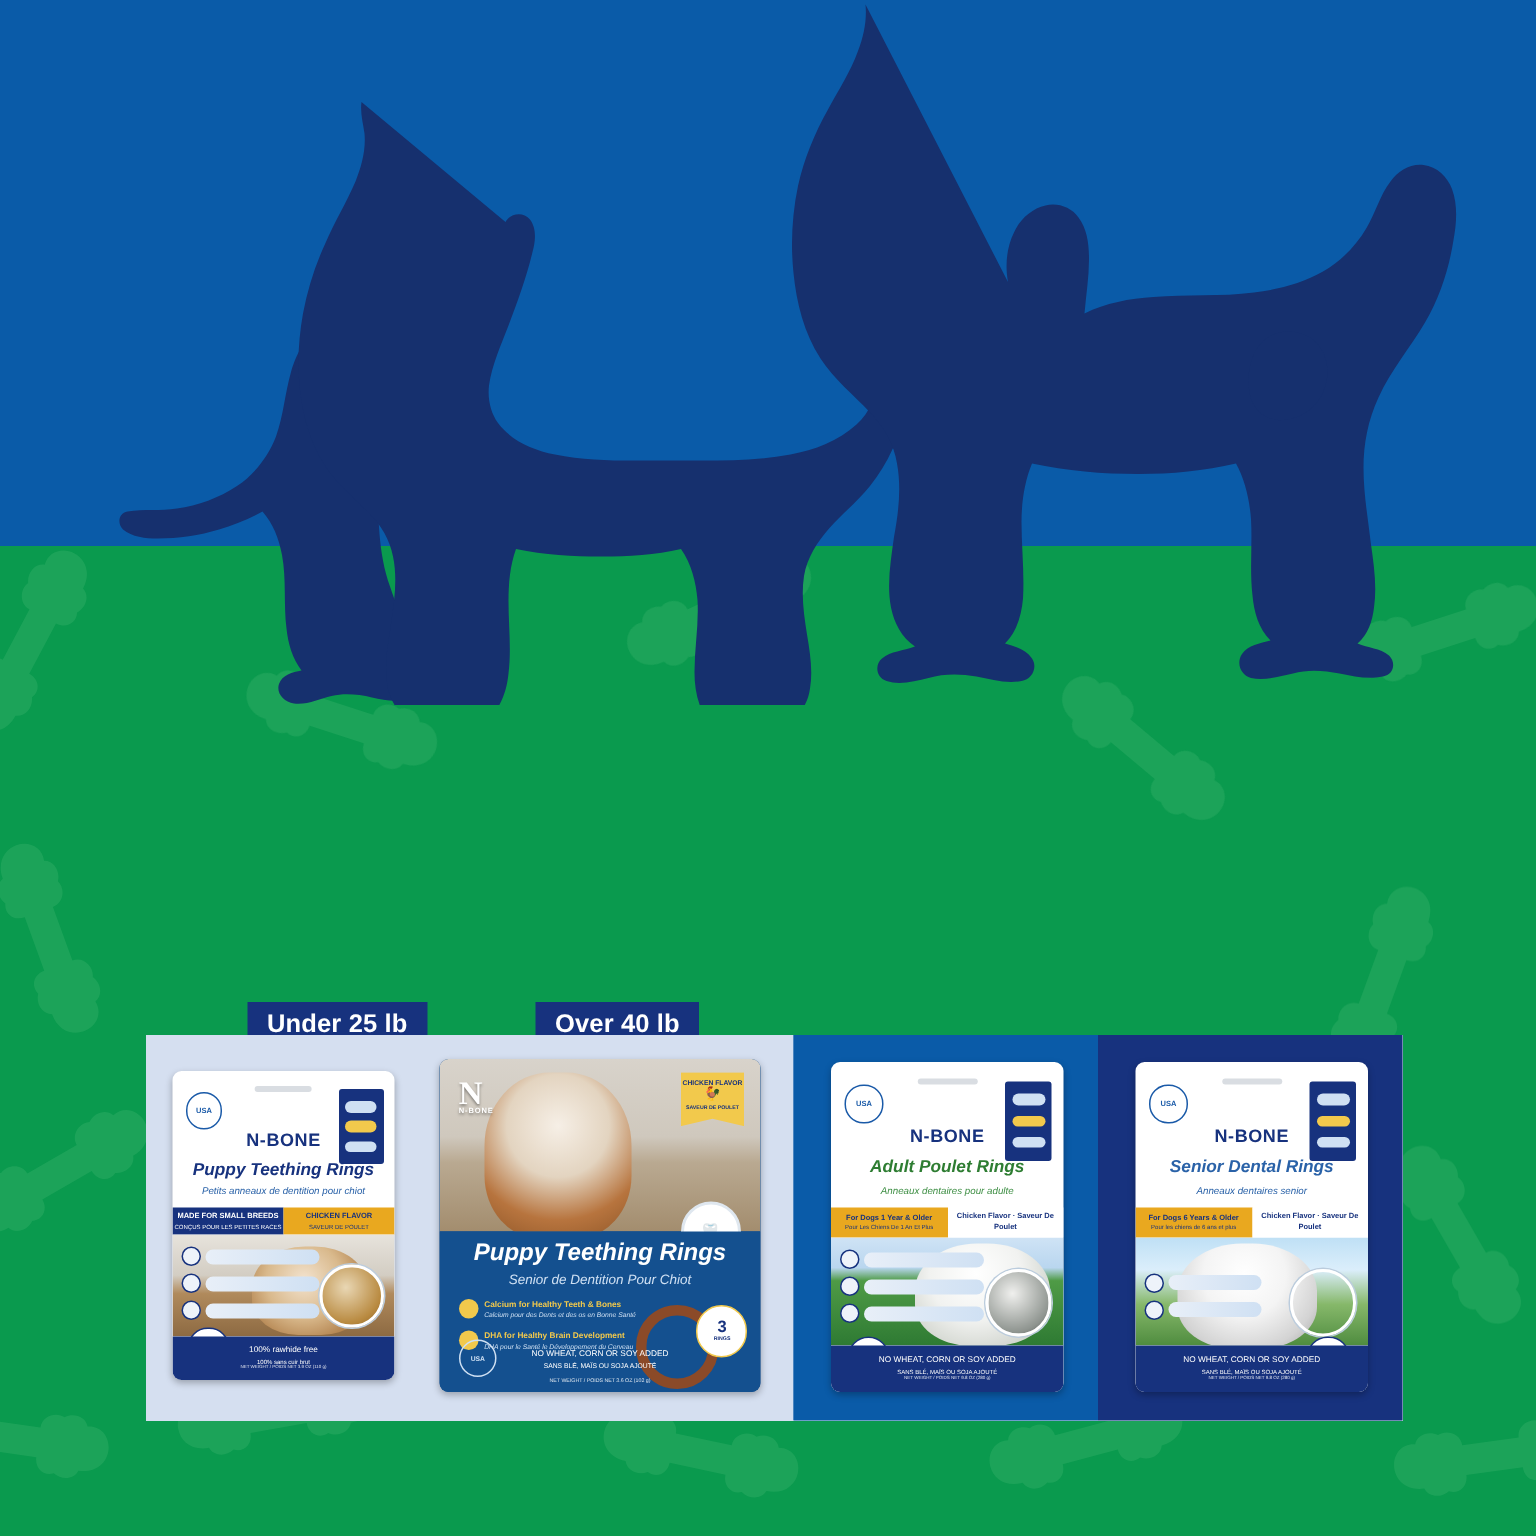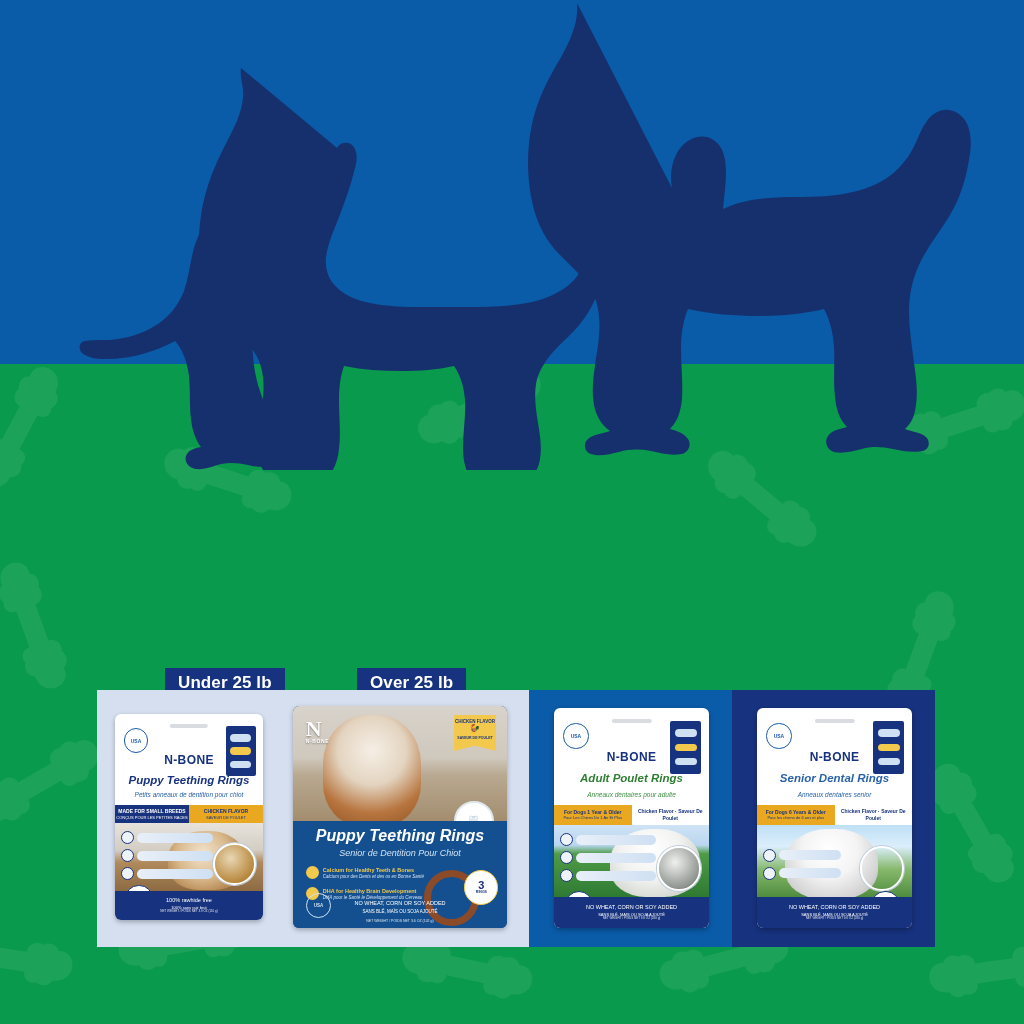--- a/index.html
+++ b/index.html
@@ -220,21 +220,21 @@
         c4 -10 6 -21 5 -31 Z"></path>
     </g>
 
     <path d="M845 225 c10 -6 22 -5 31 2 c9 8 11 21 7 32 c-4 12 -15 20 -27 21
              c-10 1 -19 -5 -22 -14 c-4 -14 -1 -33 11 -41 Z" fill="#16306E"></path>
   </svg>
 
 
 
   <div class="badge b1">Under 25 lb</div>
-  <div class="badge b2">Over 25 lb</div>
+  <div class="badge b2">Over 40 lb</div>
 
   <div class="strip">
 
     <div class="pane p-light">
 
       <div class="pack" style="left:18px;top:24px;width:148px;height:206px;">
         <div class="bag">
           <div class="top-notch"></div>
           <div class="usa">USA</div>
           <div class="bonebadge">

